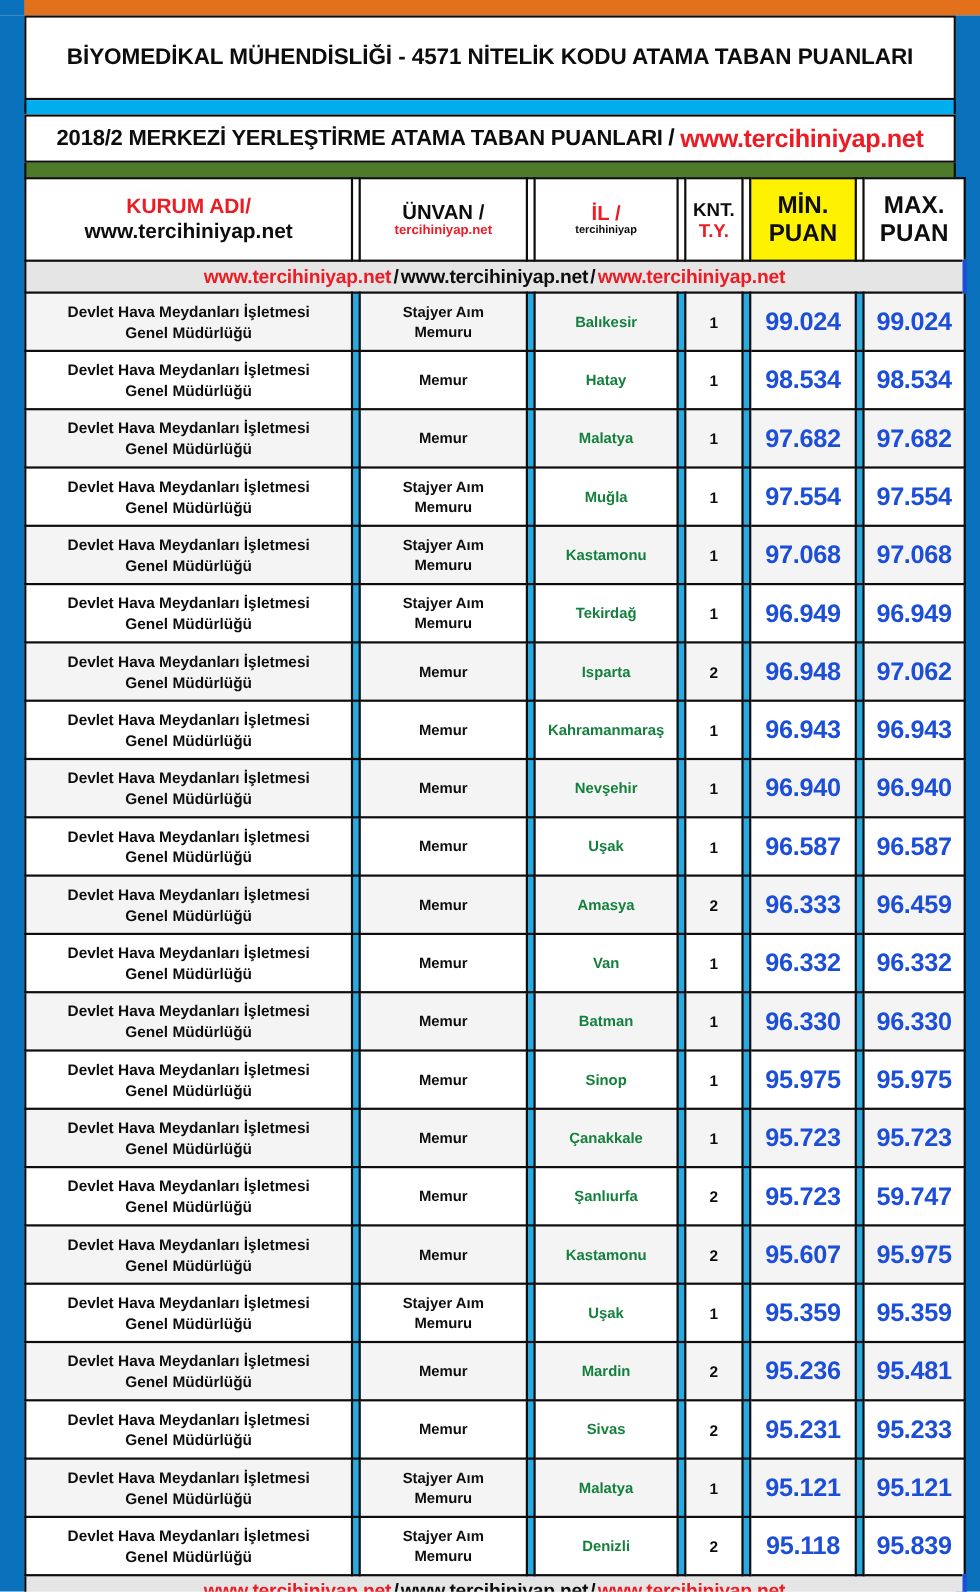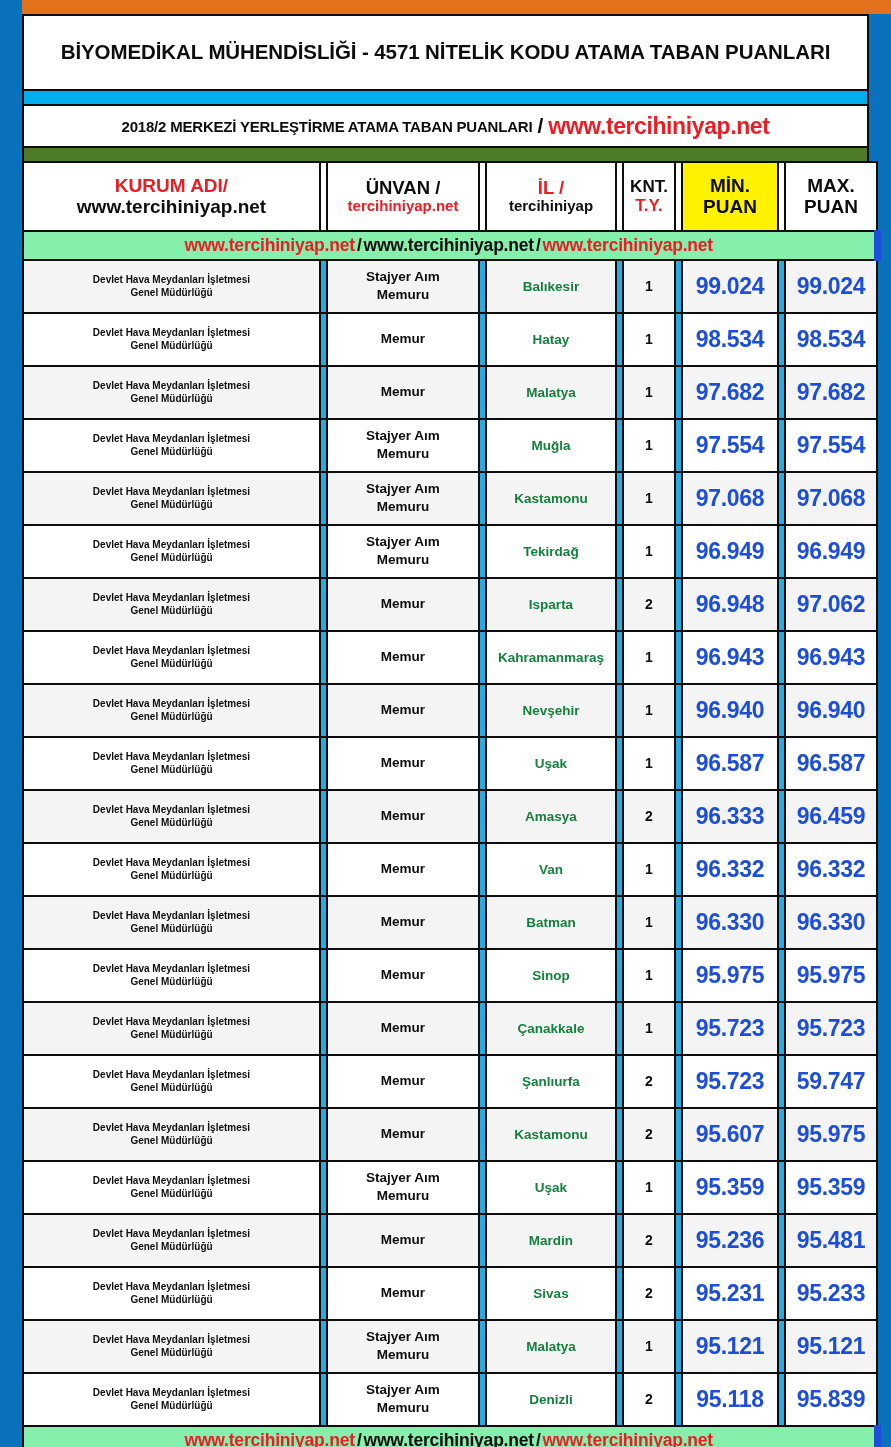--- a/index.html
+++ b/index.html
@@ -89,21 +89,21 @@
   .subtitle-box {
     border: 2px solid #0d0d0d;
     background: #ffffff;
     box-sizing: border-box;
     height: 44px;
     display: flex;
     align-items: center;
     justify-content: center;
   }
   .subtitle-left {
-    font-size: 15px;
+    font-size: 20px;
     font-weight: bold;
     color: #0d0d0d;
     letter-spacing: -0.2px;
   }
   .subtitle-slash {
     font-size: 21px;
     font-weight: bold;
     color: #0d0d0d;
     margin: 0 5px;
   }
@@ -156,47 +156,47 @@
   }
   .hdr-row th.min-cell { background: #FFF200; }
   .hdr-line1 { display: block; line-height: 1.12; }
   .hdr-line2 { display: block; line-height: 1.12; }
   .h-red   { color: #ED1C24; font-weight: bold; }
   .h-black { color: #0d0d0d; font-weight: bold; }
 
   .hdr-kurum-1  { font-size: 19px; }
   .hdr-kurum-2  { font-size: 19px; }
   .hdr-unvan-1  { font-size: 18.5px; }
-  .hdr-unvan-2  { font-size: 15px; }
+  .hdr-unvan-2  { font-size: 12px; }
   .hdr-il-1     { font-size: 18.5px; }
-  .hdr-il-2     { font-size: 15px; }
+  .hdr-il-2     { font-size: 10px; }
   .hdr-knt      { font-size: 17px; }
-  .hdr-puan     { font-size: 19px; }
+  .hdr-puan     { font-size: 22px; }
 
   
   .promo-row td {
     height: 29px;
-    background: #86efac;
+    background: #e5e5e5;
     text-align: center;
     border-left: 2px solid #0d0d0d;
-    border-right: 7px solid #1d4ed8;
+    border-right: 4px solid #1d4ed8;
   }
   .promo-txt { font-size: 17.5px; font-weight: bold; letter-spacing: -0.2px; }
   .p-red   { color: #ED1C24; }
   .p-black { color: #0d0d0d; }
   .p-slash { color: #0d0d0d; margin: 0 2px; }
 
   
   .data-row td { height: 53px; text-align: center; }
   .data-row.odd  td { background: #F4F4F4; }
   .data-row.even td { background: #FFFFFF; }
   .data-row td.sep { background: #29ABE2 !important; }
 
   .c-kurum {
-    font-size: 10px;
+    font-size: 14px;
     font-weight: bold;
     color: #0d0d0d;
     line-height: 1.32;
     padding: 0 6px;
   }
   .c-unvan {
     font-size: 13.5px;
     font-weight: bold;
     color: #0d0d0d;
     line-height: 1.32;

